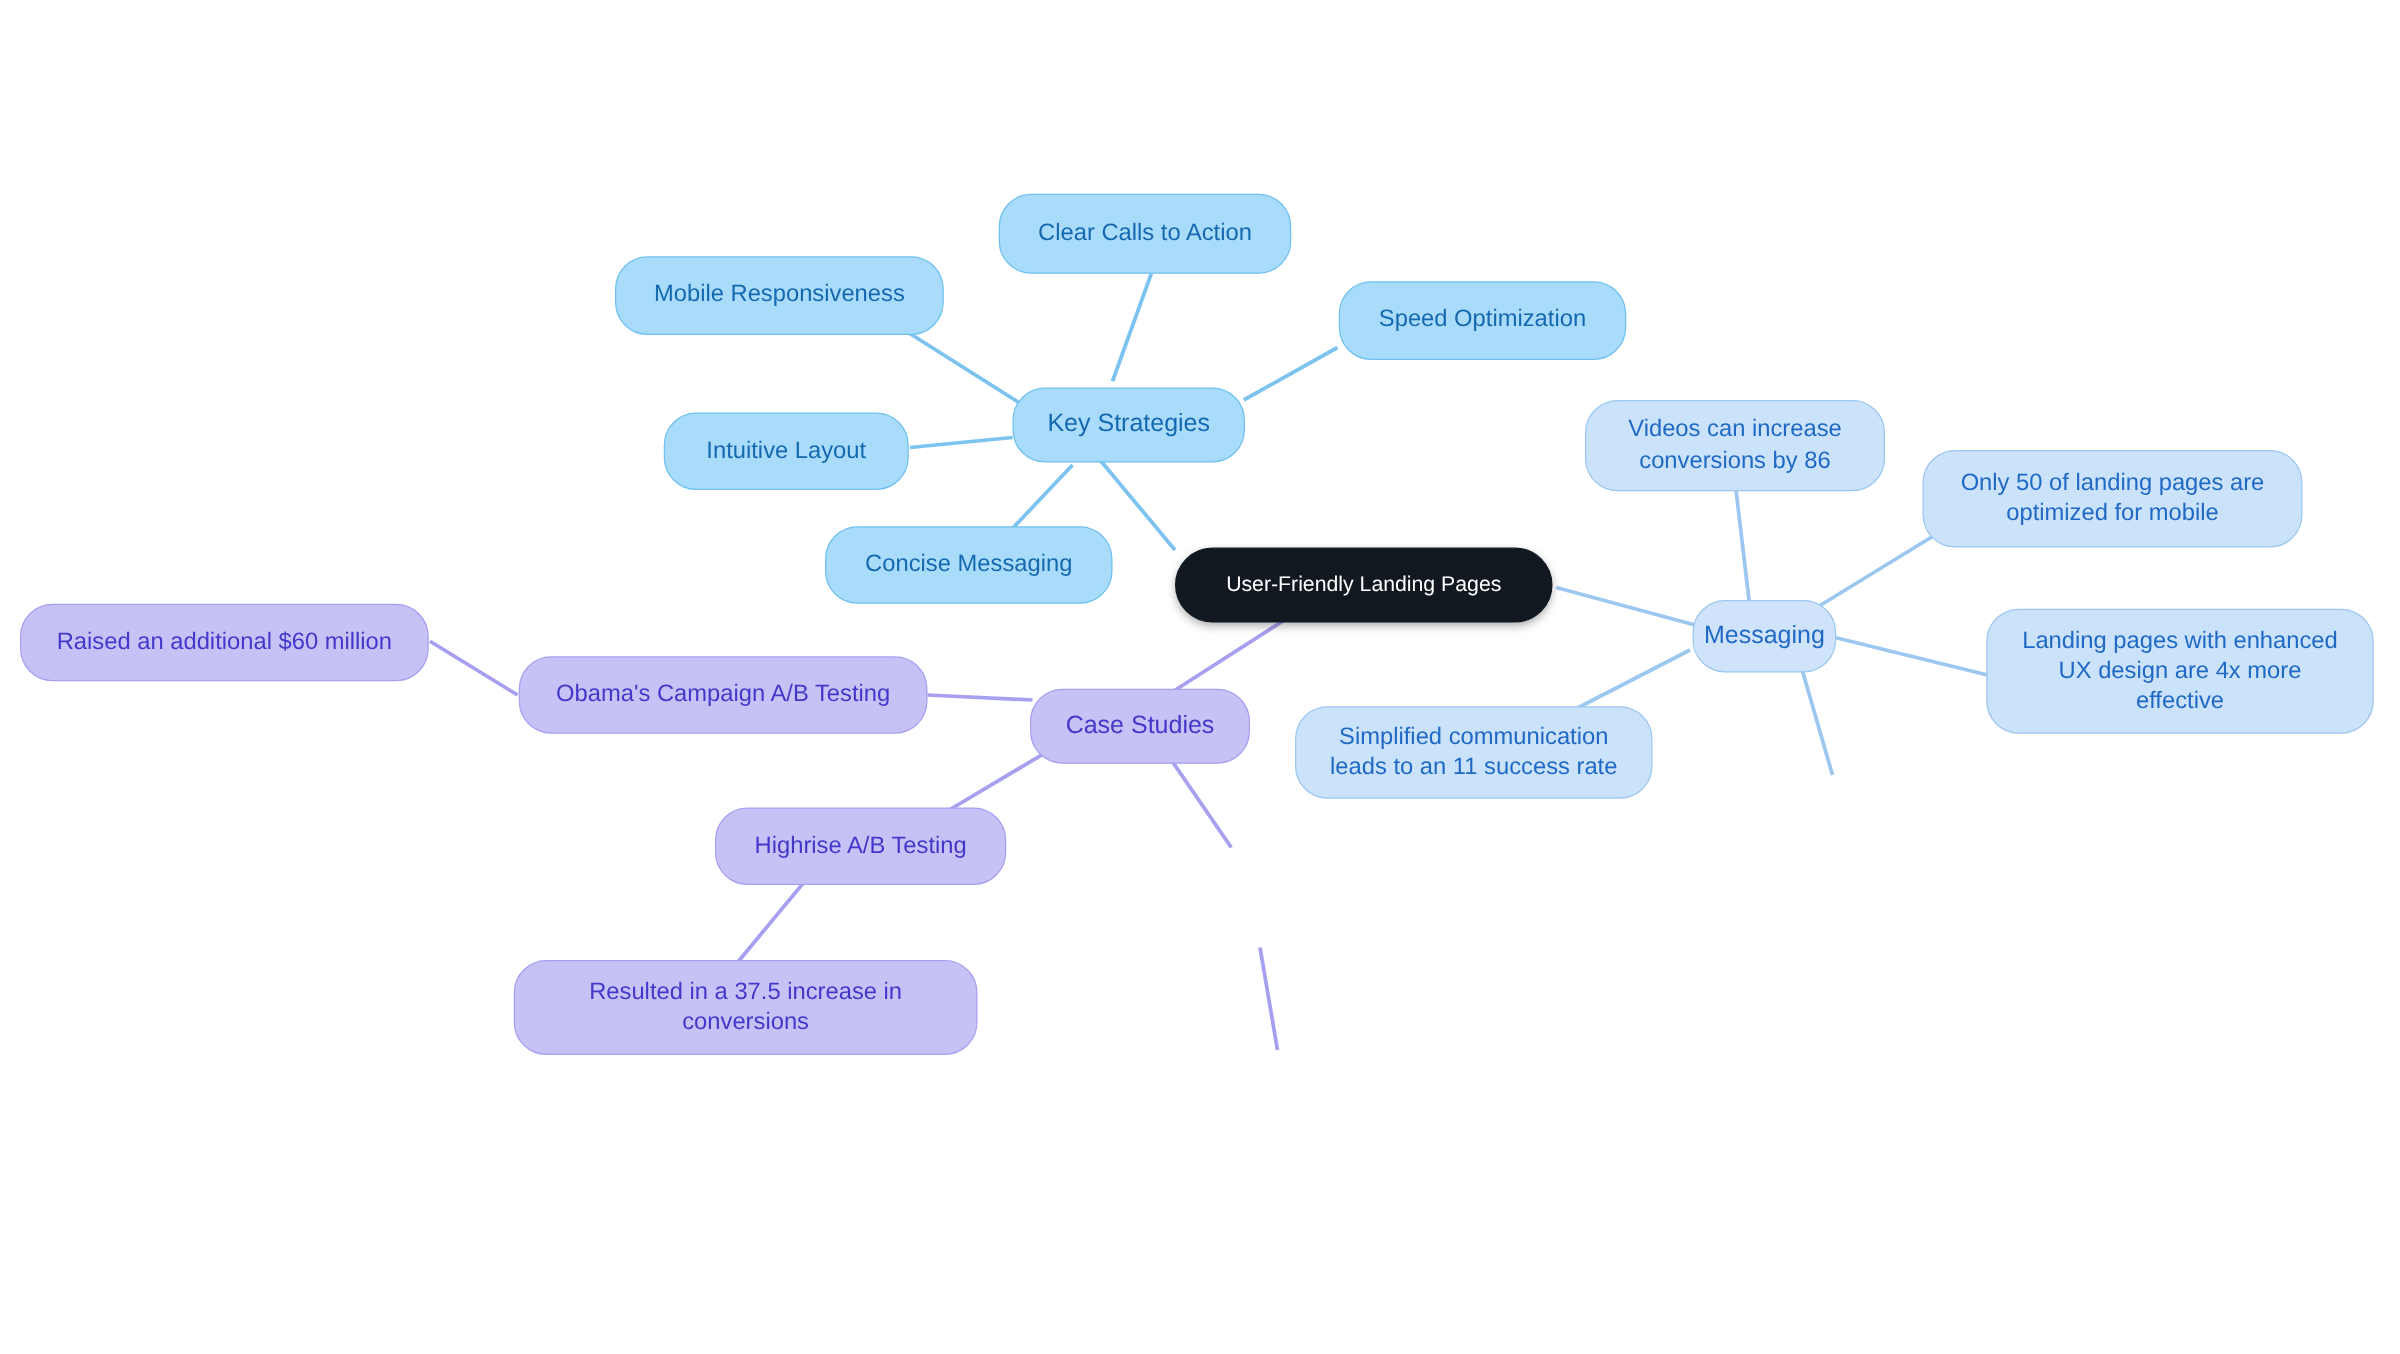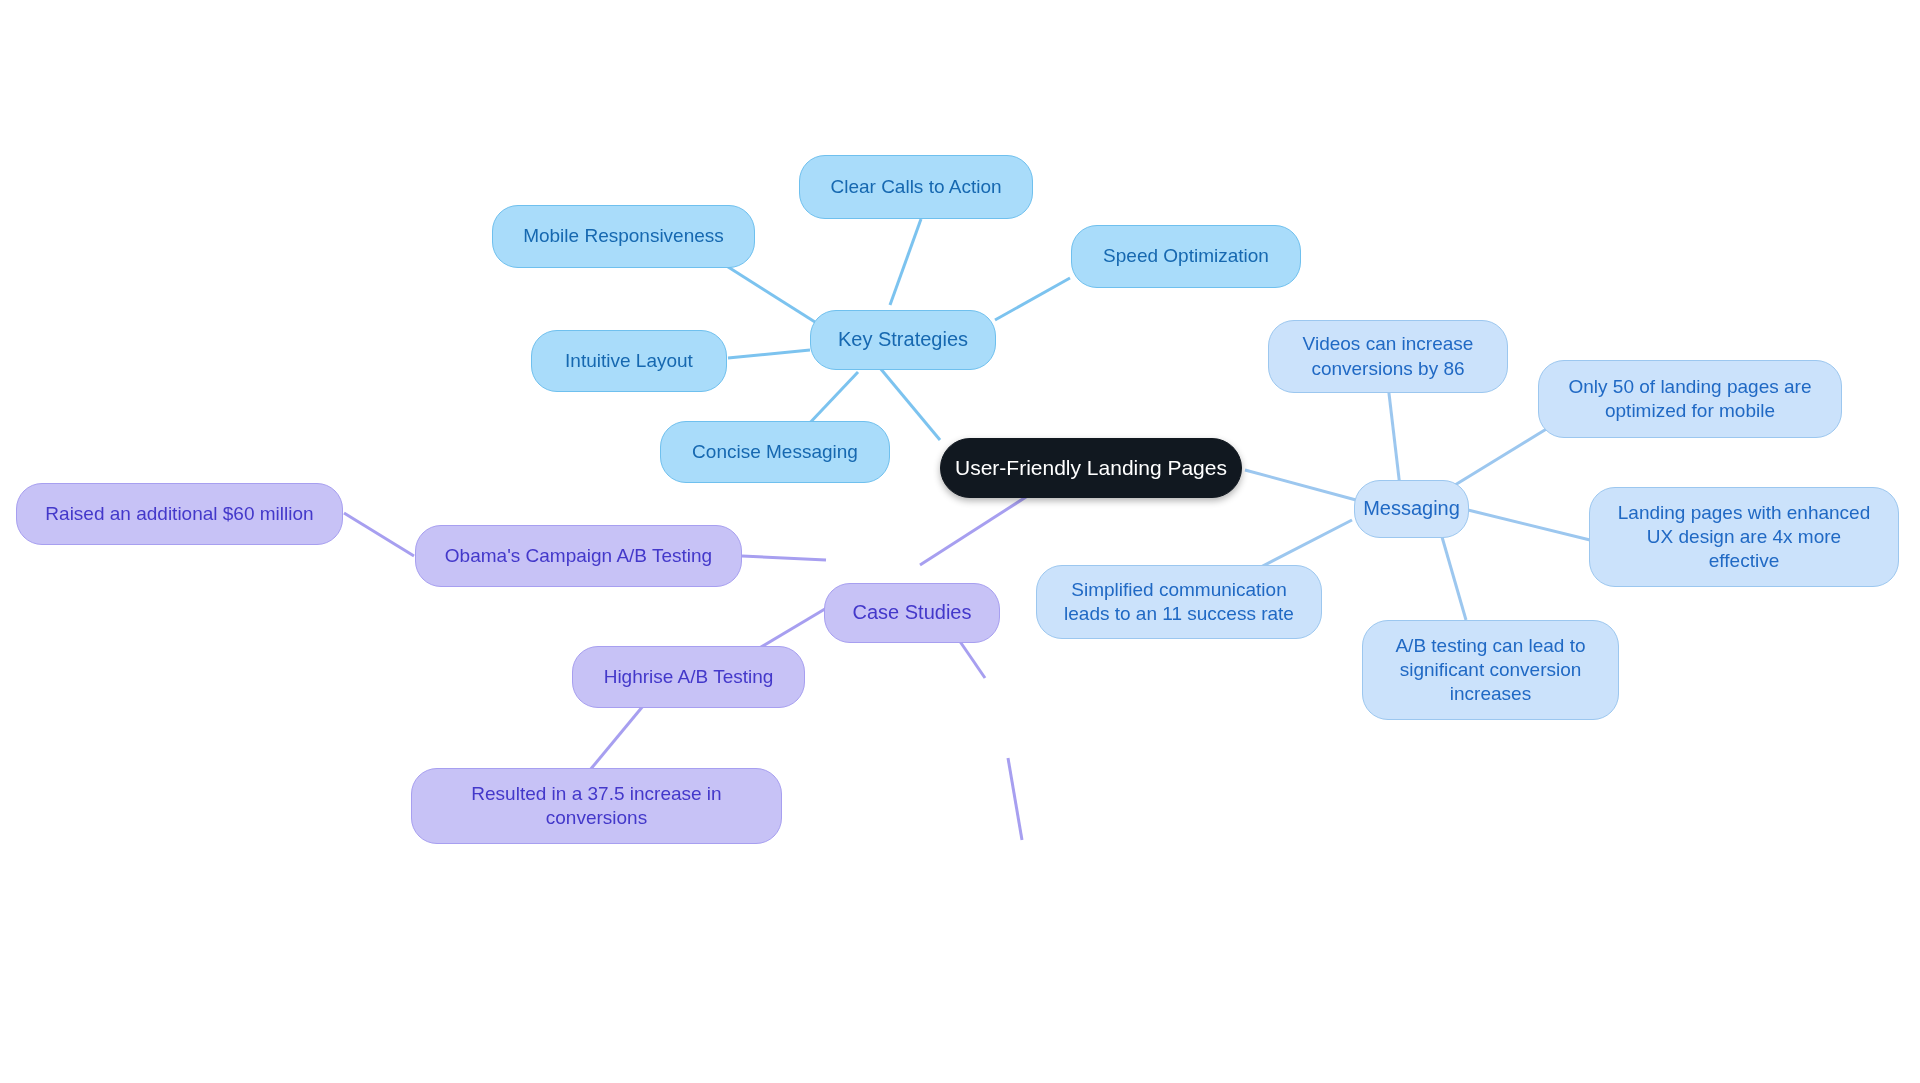--- a/index.html
+++ b/index.html
@@ -36,21 +36,21 @@
     border-style: solid;
     border-width: 1.5px;
     line-height: 1.28;
     padding: 6px 14px;
     white-space: pre-line;
   }
   .node.root {
     background: #111820;
     border-color: #111820;
     color: #ffffff;
-    font-size: 21px;
+    font-size: 17px;
     border-radius: 30px;
     box-shadow: 0 3px 7px rgba(0,0,0,0.30);
   }
   .node.blue-hub {
     background: #a9dcfa;
     border-color: #6fc0ee;
     color: #1668b0;
     font-size: 20px;
   }
   .node.blue-leaf {
@@ -156,32 +156,27 @@
     <span>Only 50 of landing pages are
 optimized for mobile</span>
   </div>
 
   <div class="node lightblue-leaf" style="left:1589px; top:487px; width:310px; height:100px;">
     <span>Landing pages with enhanced
 UX design are 4x more
 effective</span>
   </div>
 
-  <div class="node lightblue-leaf" style="left:1362px; top:620px; width:257px; height:100px;">
-    <span>A/B testing can lead to
-significant conversion
-increases</span>
-  </div>
 
   <div class="node lightblue-leaf" style="left:1036px; top:565px; width:286px; height:74px;">
     <span>Simplified communication
 leads to an 11 success rate</span>
   </div>
 
-  <div class="node purple-hub" style="left:824px; top:551px; width:176px; height:60px;margin-top:32px;">
+  <div class="node purple-hub" style="left:824px; top:551px; width:176px; height:60px;">
     <span>Case Studies</span>
   </div>
 
   <div class="node purple-leaf" style="left:415px; top:525px; width:327px; height:62px;">
     <span>Obama's Campaign A/B Testing</span>
   </div>
 
   <div class="node purple-leaf" style="left:16px; top:483px; width:327px; height:62px;">
     <span>Raised an additional $60 million</span>
   </div>

